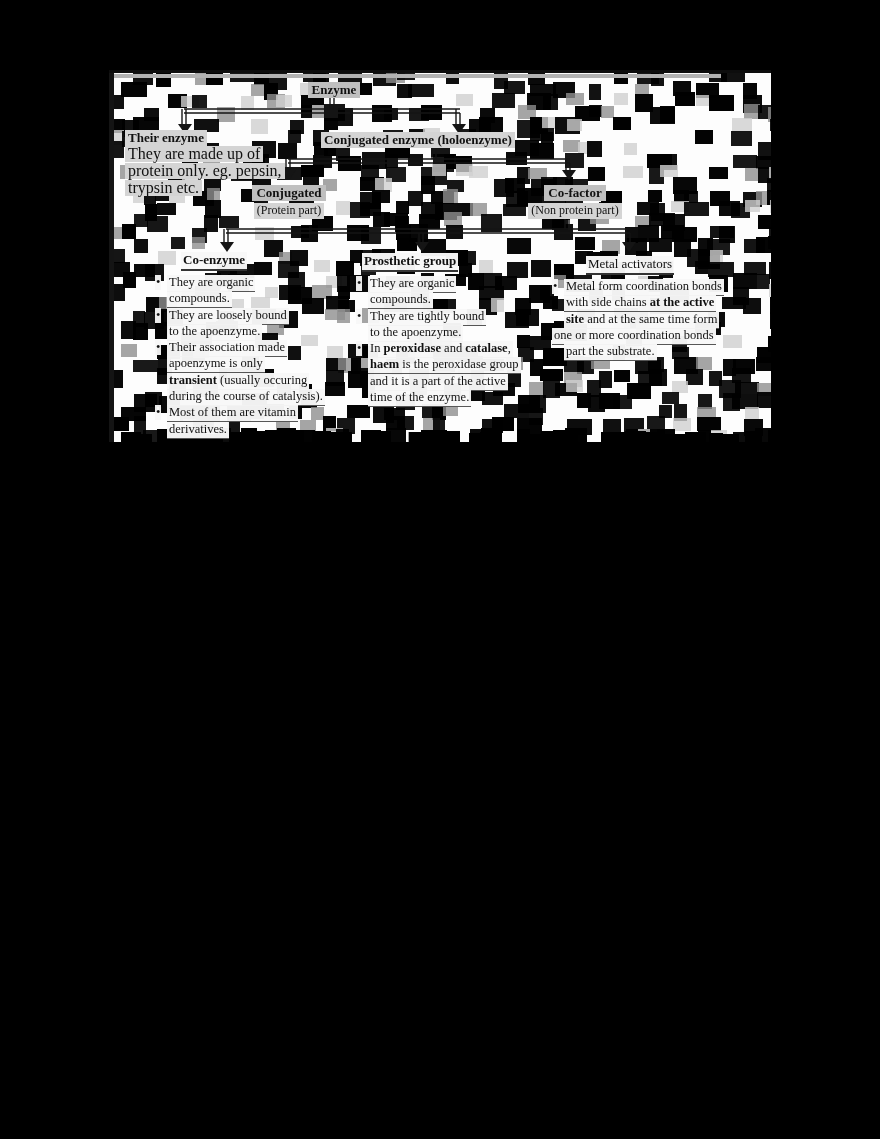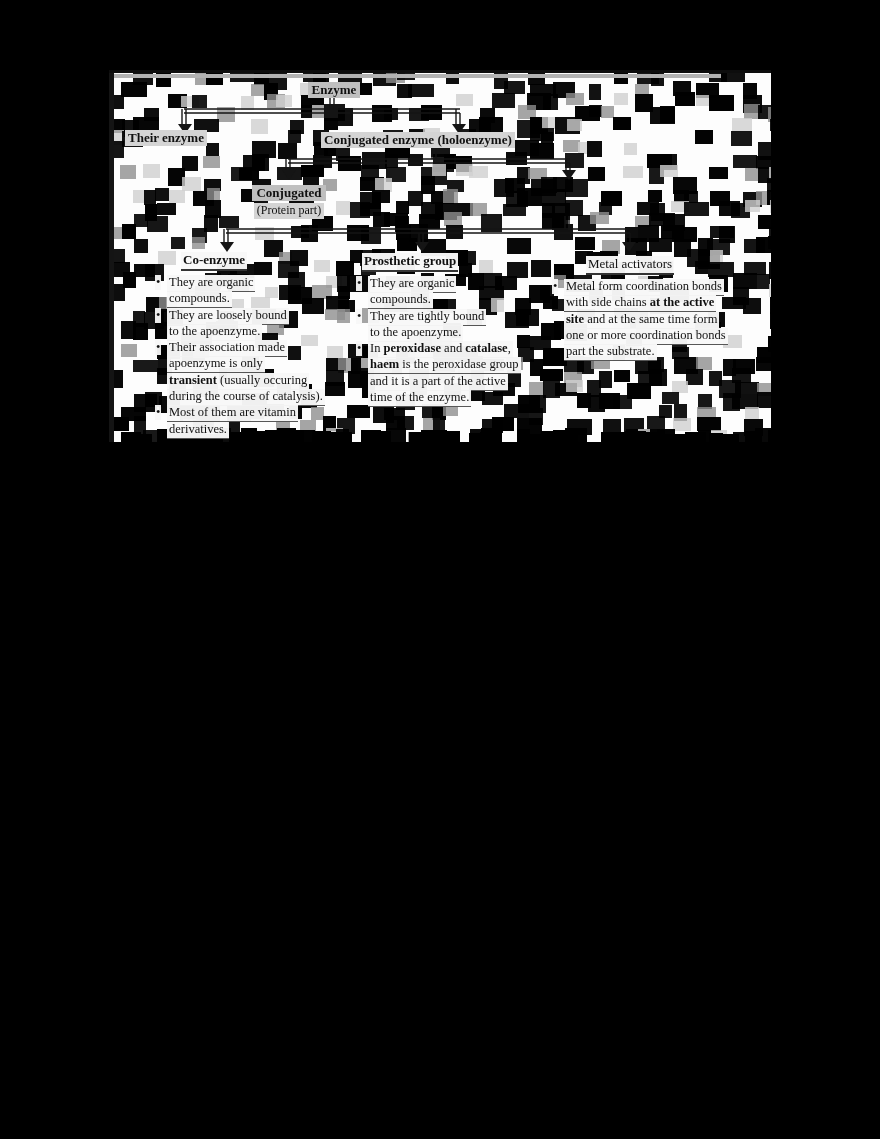--- a/index.html
+++ b/index.html
@@ -716,31 +716,40 @@
         <polygon points="513,172 527,172 520,182"></polygon>
       </g>
     </svg>
 
     <div class="lbl center" style="left:190px;top:11px;width:70px;">
       <span class="hstrip node-title">Enzyme</span>
     </div>
 
     <div class="lbl simple-lines" style="left:16px;top:59px;width:150px;">
       <div class="line"><span class="gstrip node-title">Their enzyme</span></div>
+      <div id="simple-lines">
+          <div class="line"><span class="gstrip">They are made up of</span></div>
+          <div class="line"><span class="gstrip">protein only. eg. pepsin,</span></div>
+          <div class="line"><span class="gstrip">trypsin etc.</span></div>
+        </div>
     </div>
 
     <div class="lbl" style="left:212px;top:61px;">
       <span class="gstrip node-title">Conjugated enzyme (holoenzyme)</span>
     </div>
 
     <div class="lbl center" style="left:132px;top:114px;width:96px;">
       <span class="hstrip node-title">Conjugated</span><br>
       <span class="gstrip node-sub" style="margin-top:2px;">(Protein part)</span>
     </div>
 
+    <div class="lbl center" style="left:406px;top:114px;width:120px;">
+      <span class="hstrip node-title">Co-factor</span><br>
+      <span class="gstrip node-sub" style="margin-top:2px;">(Non protein part)</span>
+    </div>
 
     <div class="col" id="col-0" style="left:46px;top:182px;width:220px;">
         <div class="hdr" style="margin-left: 26px;"><span class="strip b">Co-enzyme</span></div>
         <div class="line" style="margin-left: 12px;"><span class="marker">•</span><span class="strip"><span>They are organic</span></span></div>
         <div class="line" style="margin-left: 12px;"><span class="strip"><span>compounds.</span></span></div>
         <div class="line" style="margin-left: 12px;"><span class="marker">•</span><span class="strip"><span>They are loosely bound</span></span></div>
         <div class="line" style="margin-left: 12px;"><span class="strip"><span>to the apoenzyme.</span></span></div>
         <div class="line" style="margin-left: 12px;"><span class="marker">•</span><span class="strip"><span>Their association made</span></span></div>
         <div class="line" style="margin-left: 12px;"><span class="strip"><span>apoenzyme is only</span></span></div>
         <div class="line" style="margin-left: 12px;"><span class="strip"><span class="b">transient</span><span> (usually occuring</span></span></div>
@@ -757,18 +766,18 @@
         <div class="line" style="margin-left: 12px;"><span class="marker">•</span><span class="strip"><span>In </span><span class="b">peroxidase</span><span> and </span><span class="b">catalase</span><span>,</span></span></div>
         <div class="line" style="margin-left: 12px;"><span class="strip"><span class="b">haem</span><span> is the peroxidase group</span></span></div>
         <div class="line" style="margin-left: 12px;"><span class="strip"><span>and it is a part of the active</span></span></div>
         <div class="line" style="margin-left: 12px;"><span class="strip"><span>time of the enzyme.</span></span></div>
       </div>
     <div class="col" id="col-2" style="left:443px;top:186px;width:218px;">
         <div class="hdr" style="margin-left: 34px;"><span class="strip">Metal activators</span></div>
         <div class="line" style="margin-left: 12px;"><span class="marker">•</span><span class="strip"><span>Metal form coordination bonds</span></span></div>
         <div class="line" style="margin-left: 12px;"><span class="strip"><span>with side chains </span><span class="b">at the active</span></span></div>
         <div class="line" style="margin-left: 12px;"><span class="strip"><span class="b">site</span><span> and at the same time form</span></span></div>
-        <div class="line" style="margin-left: 12px;"><span class="strip"><span>one or more coordination bonds</span></span></div>
+        <div class="line" style=""><span class="strip"><span>one or more coordination bonds</span></span></div>
         <div class="line" style="margin-left: 12px;"><span class="strip"><span>part the substrate.</span></span></div>
       </div>
 
   </div>
 </div>
 
 </body></html>

